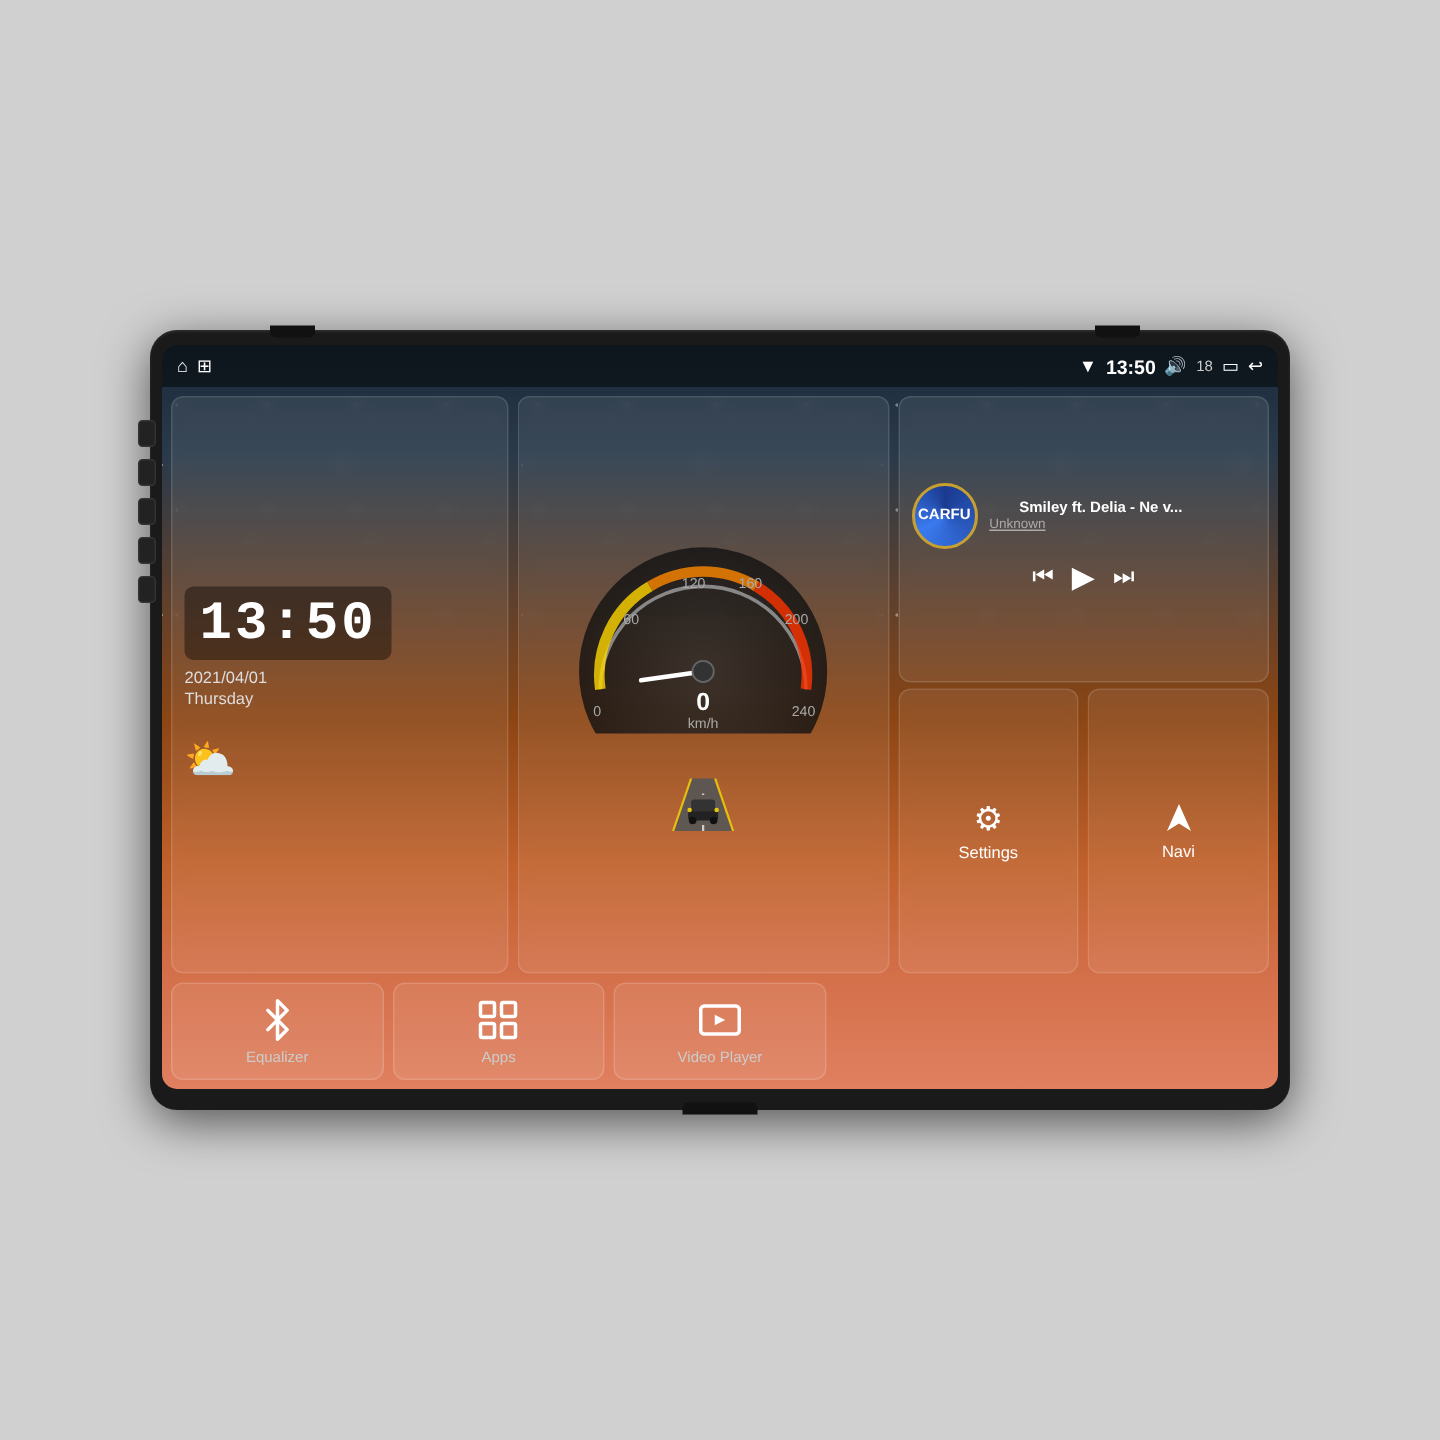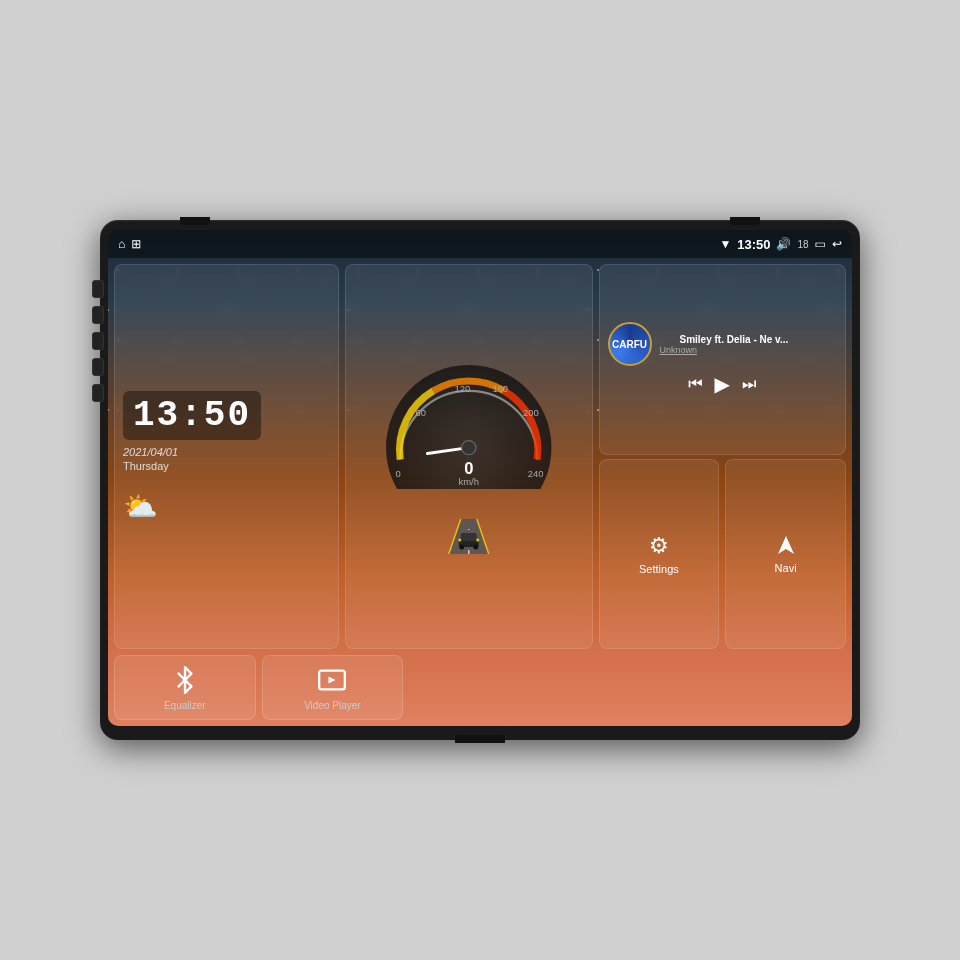--- a/index.html
+++ b/index.html
@@ -172,21 +172,20 @@
     }
     .clock-colon {
       animation: blink 1s infinite;
     }
     @keyframes blink { 0%,100%{opacity:1} 50%{opacity:0} }
 
     .clock-date {
       color: #ddd;
       font-size: 11px;
       margin-bottom: 2px;
-      font-style: italic;
     }
     .clock-day {
       color: #ddd;
       font-size: 11px;
       margin-bottom: 18px;
     }
     .weather-icon {
       font-size: 28px;
     }
 
@@ -463,20 +462,29 @@
       <div class="bottom-toolbar">
 
         <div class="tool-btn">
           <svg width="28" height="28" viewBox="0 0 24 24" fill="none" stroke="#fff" stroke-width="2" stroke-linecap="round" stroke-linejoin="round">
             <polyline points="6.5 6.5 17.5 17.5 12 23 12 1 17.5 6.5 6.5 17.5"></polyline>
           </svg>
           <span class="tool-label">Equalizer</span>
         </div>
 
 
+        <div class="tool-btn">
+          <svg width="28" height="28" viewBox="0 0 24 24" fill="none" stroke="#fff" stroke-width="2">
+            <rect x="2" y="2" width="8" height="8" rx="1"></rect>
+            <rect x="14" y="2" width="8" height="8" rx="1"></rect>
+            <rect x="2" y="14" width="8" height="8" rx="1"></rect>
+            <rect x="14" y="14" width="8" height="8" rx="1"></rect>
+          </svg>
+          <span class="tool-label">Apps</span>
+        </div>
 
         <div class="tool-btn">
           <svg width="28" height="28" viewBox="0 0 24 24" fill="none" stroke="#fff" stroke-width="2">
             <rect x="1" y="4" width="22" height="16" rx="2"></rect>
             <polygon points="9,9 9,15 15,12" fill="#fff" stroke="none"></polygon>
           </svg>
           <span class="tool-label">Video Player</span>
         </div>
 
 

